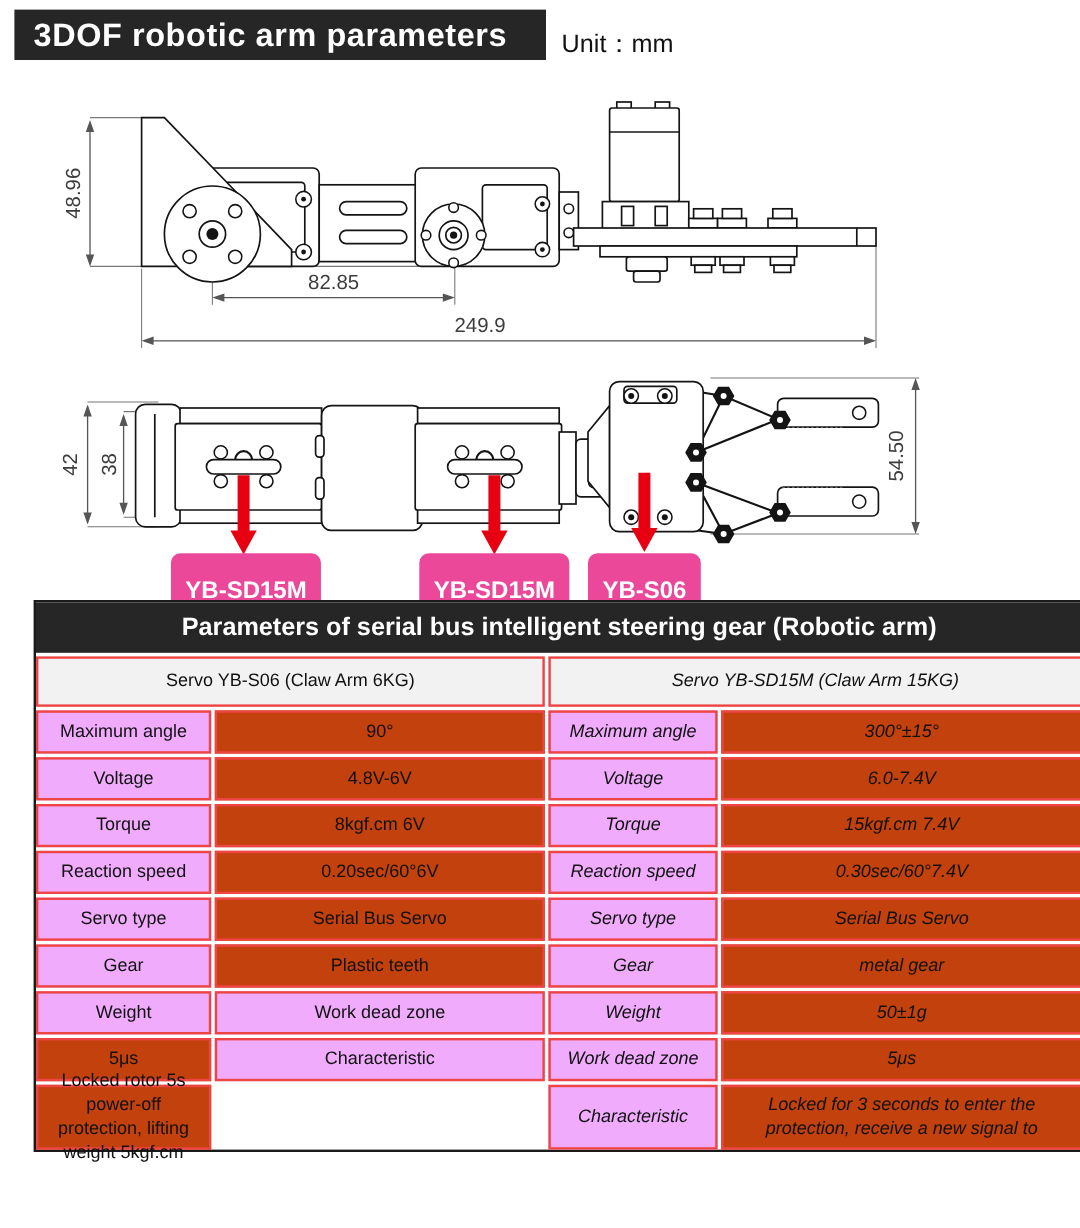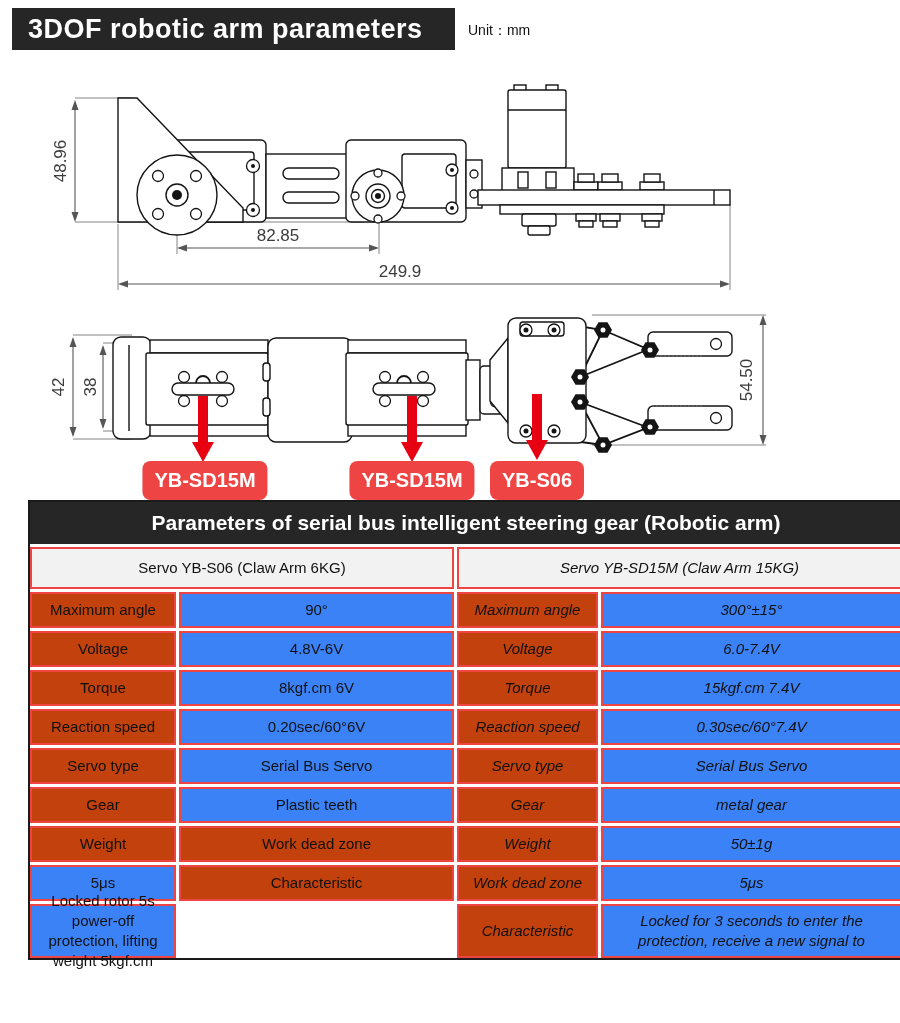--- a/index.html
+++ b/index.html
@@ -2,43 +2,43 @@
 <html><head>
 <meta charset="utf-8">
 <style>
   html,body{margin:0;padding:0;background:#fff;}
   .page{position:relative;width:900px;height:1023px;background:#fff;
         font-family:"Liberation Sans",sans-serif;color:#111;overflow:hidden;}
   
   .header-bar{position:absolute;left:12px;top:8px;width:443px;height:42px;
     background:#262626;color:#fff;display:flex;align-items:center;
     padding-left:16px;box-sizing:border-box;font-size:27px;font-weight:bold;letter-spacing:.5px;}
-  .unit-label{position:absolute;left:468px;top:22px;font-size:14px;color:#111;}
+  .unit-label{position:absolute;left:468px;top:22px;font-size:21px;color:#111;}
   
   .svg-wrap{position:absolute;left:0;}
   .drawing2{position:absolute;left:0;top:298px;width:900px;height:200px;}
   .servo-tag{position:absolute;top:163px;transform:translateX(-50%);
-    background:#ef4444;color:#fff;font-size:20px;font-weight:bold;
-    padding:8px 12px;border-radius:8px;white-space:nowrap;}
+    background:#ec4899;color:#fff;font-size:20px;font-weight:bold;
+    padding:20px 12px;border-radius:8px;white-space:nowrap;}
   .dim-text{font-size:17px;fill:#3c3c3c;font-weight:400;}
   
   .spec-table{position:absolute;left:28px;top:500px;width:876px;
     border:2px solid #1a1a1a;background:#fff;padding:0;box-sizing:border-box;}
   .spec-title{background:#262626;color:#fff;height:42px;display:flex;
     align-items:center;justify-content:center;font-size:21px;font-weight:bold;margin-bottom:3px;}
   .spec-body{display:flex;gap:3px;}
   .half{display:grid;gap:3px;}
   .half.l{flex:0 0 424px;grid-template-columns:146px 1fr;}
   .half.r{flex:1 1 auto;grid-template-columns:141px 1fr;font-style:italic;}
   .half{grid-template-rows:42px repeat(8,36px) 54px;}
   .cell{border:2px solid #ef4444;display:flex;align-items:center;justify-content:center;
     font-size:15px;text-align:center;line-height:1.35;padding:0 6px;box-sizing:border-box;}
   .col-head{grid-column:1 / -1;background:#f2f2f2;font-size:15px;}
-  .lab{background:#c2410c;}
-  .val{background:#3b82f6;}
+  .lab{background:#f0abfc;}
+  .val{background:#c2410c;}
   .art{fill:#fff;stroke:#141414;stroke-width:1.4;}
   .thin{fill:none;stroke:#777;stroke-width:0.9;}
   .dline{fill:none;stroke:#555;stroke-width:1.1;}
   .ah{fill:#555;stroke:none;}
   .lk{fill:none;stroke:#141414;stroke-width:1.8;}
   .nut{fill:#141414;stroke:none;}
   .scr{fill:#fff;stroke:#141414;stroke-width:1.3;}
   .dot{fill:#141414;stroke:none;}
 </style>
 </head>

